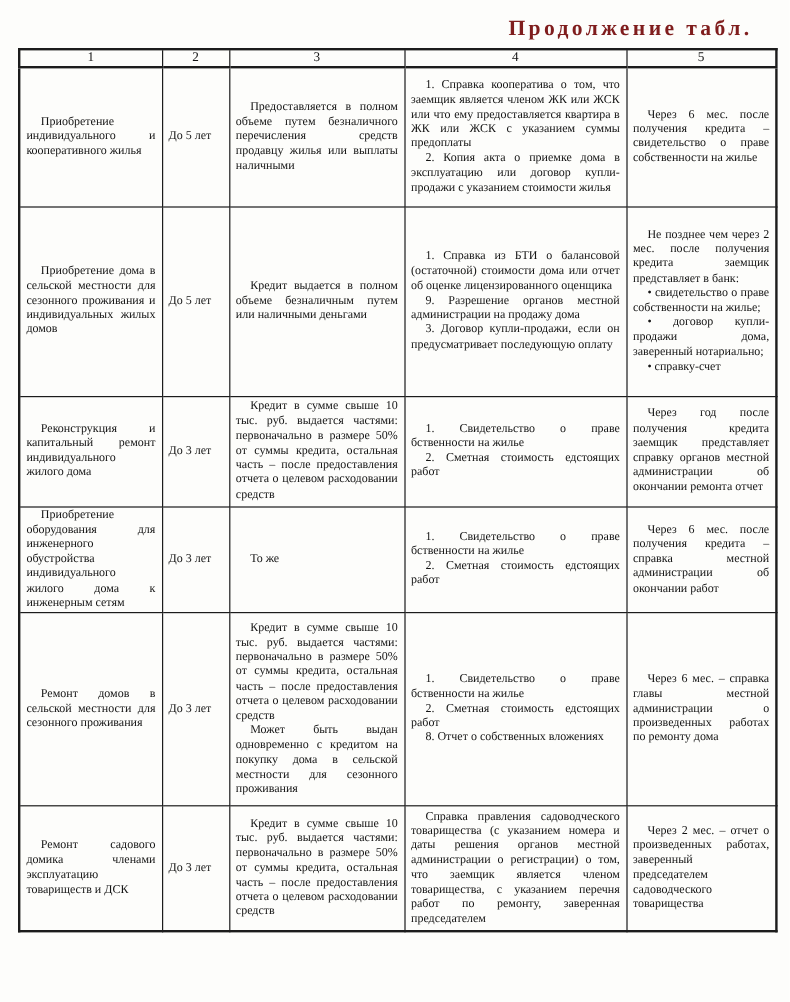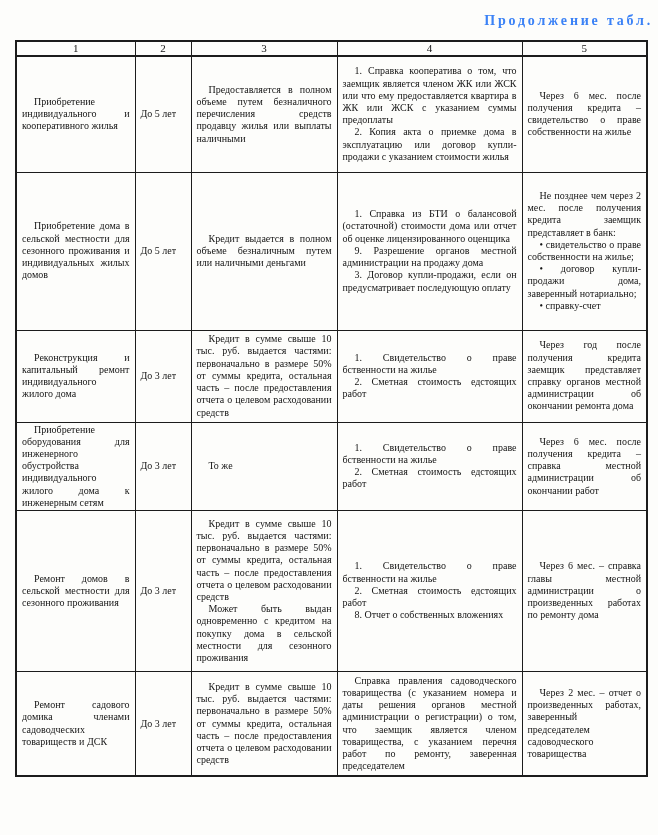--- a/index.html
+++ b/index.html
@@ -10,25 +10,25 @@
     color: #141414;
   }
   .page {
     position: relative;
     width: 658px; height: 835px;
     background: #fdfdfb;
     overflow: hidden;
   }
   .doc-title {
     position: absolute;
-    top: 13px; right: 5px;
-    font-size: 14px;
+    top: 13px; right: 31px;
+    font-size: 18px;
     font-weight: bold;
     letter-spacing: 2.8px;
-    color: #3b82f6;
+    color: #7f1d1d;
     white-space: nowrap;
   }
   table.credit-table {
     position: absolute;
     left: 15px; top: 40px;
     width: 631px;
     border-collapse: collapse;
     table-layout: fixed;
     border: 2px solid #1c1c1c;
   }
@@ -147,21 +147,21 @@
           <p>До 3 лет</p>
         </td>
         <td class="issuance-cell">
           <p>Кредит в сумме свыше 10 тыс. руб. выдается частями: первоначально в размере 50% от суммы кредита, остальная часть – после предоставления отчета о целевом расходовании средств</p>
         </td>
         <td class="documents-cell">
           <p>1. Свидетельство о праве бственности на жилье</p>
           <p>2. Сметная стоимость едстоящих работ</p>
         </td>
         <td class="confirmation-cell">
-          <p>Через год после получения кредита заемщик представляет справку органов местной администрации об окончании ремонта дома</p>
+          <p>Через год после получения кредита заемщик представляет справку органов местной администрации об окончании ремонта отчет</p>
         </td>
       </tr>
 
       <tr class="r4">
         <td class="purpose-cell">
           <p>Приобретение оборудования для инженерного обустройства индивидуального жилого дома к инженерным сетям</p>
         </td>
         <td class="term-cell">
           <p>До 3 лет</p>
         </td>
@@ -193,21 +193,21 @@
           <p>2. Сметная стоимость едстоящих работ</p>
           <p>8. Отчет о собственных вложениях</p>
         </td>
         <td class="confirmation-cell">
           <p>Через 6 мес. – справка главы местной администрации о произведенных работах по ремонту дома</p>
         </td>
       </tr>
 
       <tr class="r6">
         <td class="purpose-cell">
-          <p>Ремонт садового домика членами садоводческих товариществ и ДСК</p>
+          <p>Ремонт садового домика членами эксплуатацию товариществ и ДСК</p>
         </td>
         <td class="term-cell">
           <p>До 3 лет</p>
         </td>
         <td class="issuance-cell">
           <p>Кредит в сумме свыше 10 тыс. руб. выдается частями: первоначально в размере 50% от суммы кредита, остальная часть – после предоставления отчета о целевом расходовании средств</p>
         </td>
         <td class="documents-cell">
           <p>Справка правления садоводческого товарищества (с указанием номера и даты решения органов местной администрации о регистрации) о том, что заемщик является членом товарищества, с указанием перечня работ по ремонту, заверенная председателем</p>
         </td>

